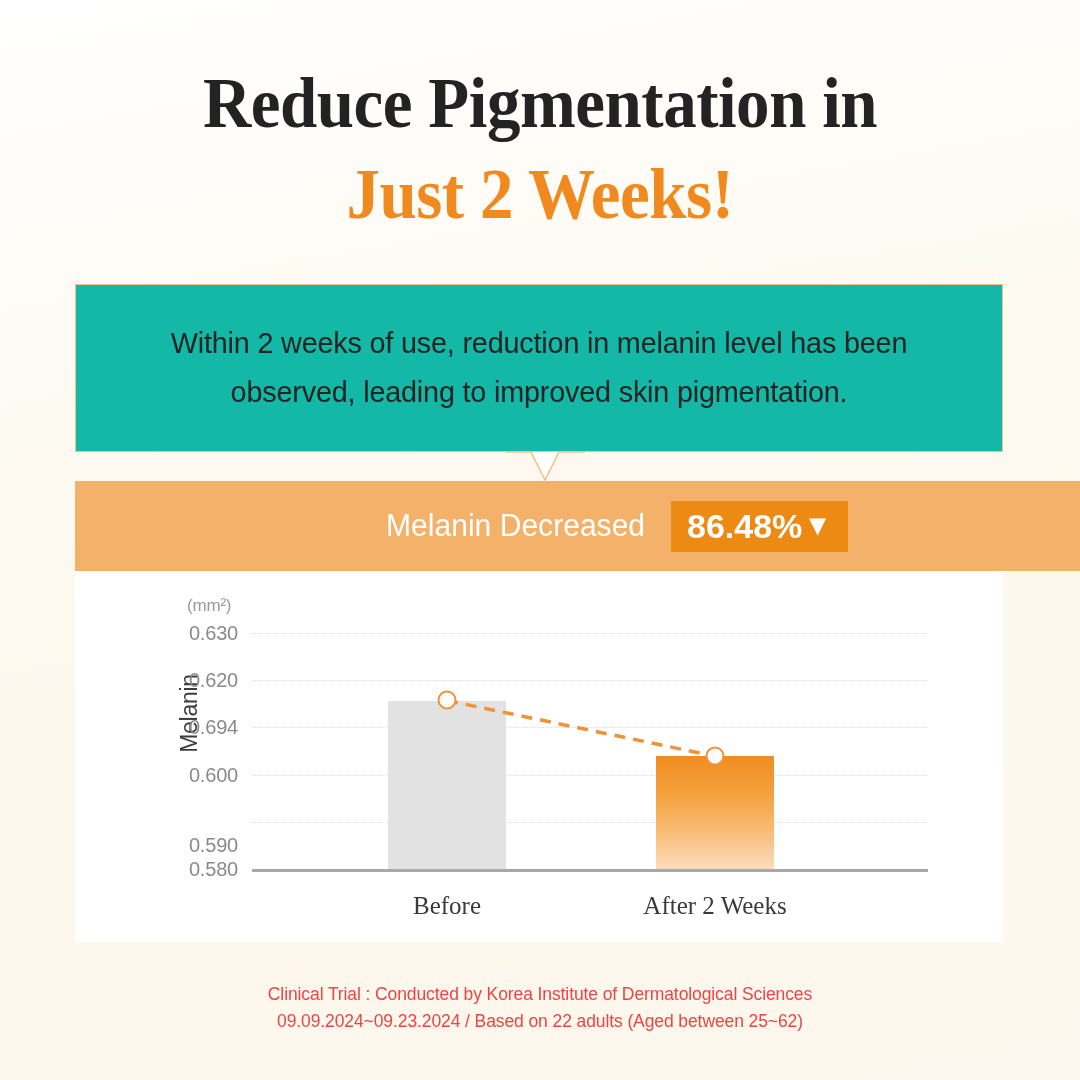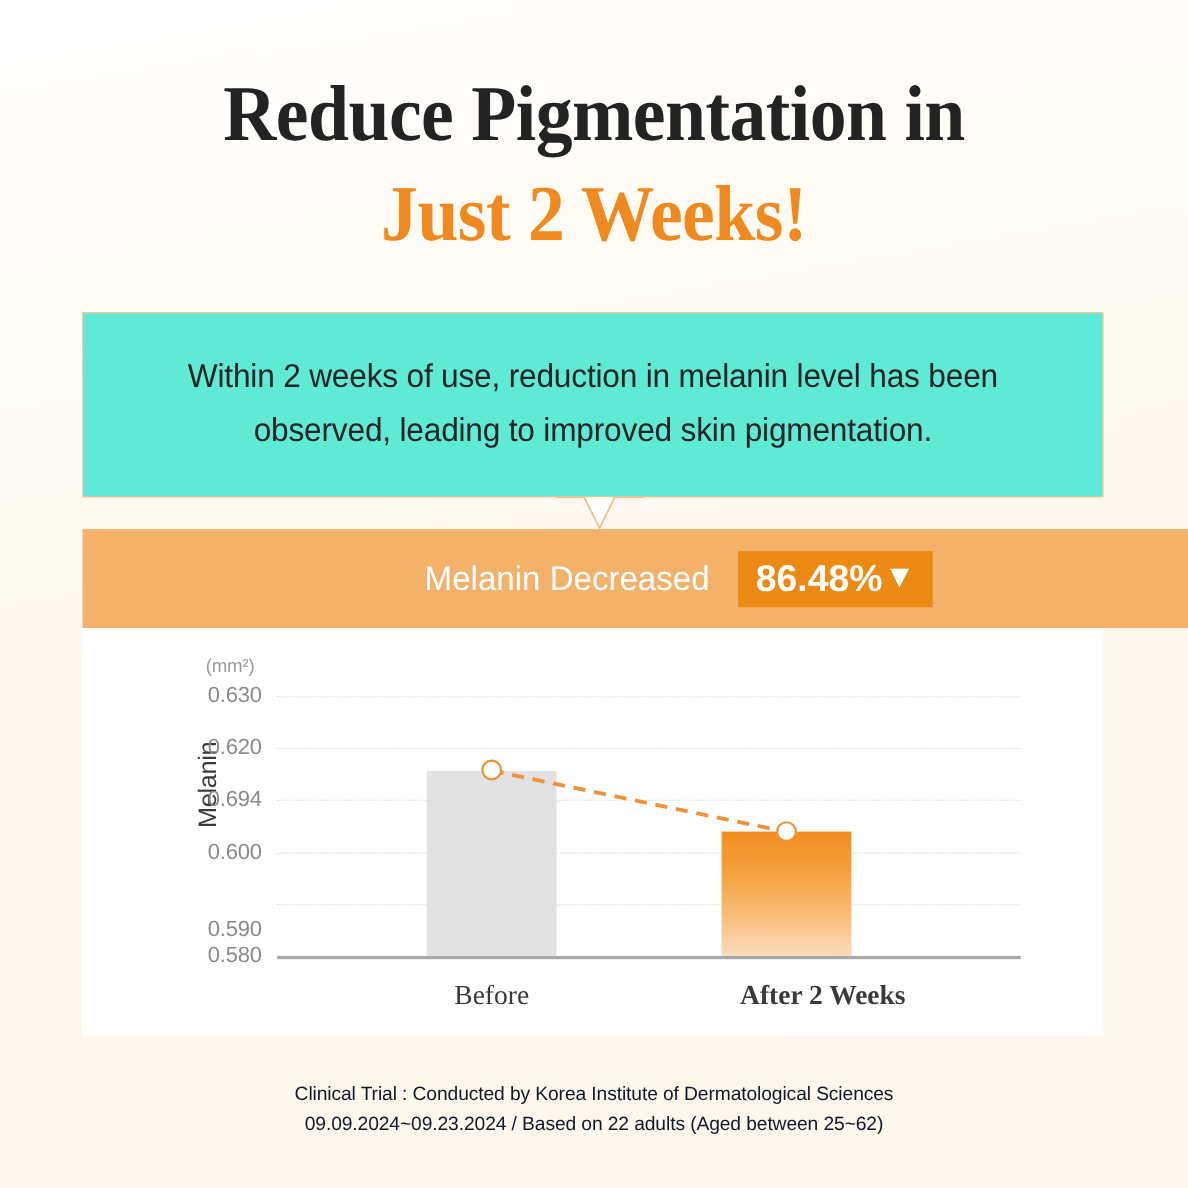--- a/index.html
+++ b/index.html
@@ -45,21 +45,21 @@
 
   
   .callout {
     position: absolute;
     left: 75px;
     top: 284px;
     width: 928px;
     height: 168px;
     box-sizing: border-box;
     border: 1.5px solid #F2C08A;
-    background: #5eead4;
+    background: #14b8a6;
     display: flex;
     align-items: center;
     justify-content: center;
   }
   .callout-text {
     font-family: "Liberation Sans", sans-serif;
     font-size: 30px;
     line-height: 1.62;
     color: #242424;
     text-align: center;
@@ -215,32 +215,32 @@
 
   .cat-label {
     position: absolute;
     top: 259px;
     transform: translateX(-50%);
     font-family: "Liberation Serif", serif;
     font-size: 25px;
     color: #3A3A3A;
     white-space: nowrap;
   }
-  .cat-label.bold { font-weight: bold; margin-left: 33px; }
+  .cat-label.bold { font-weight: normal; }
 
   
   .footer {
     position: absolute;
     left: 0;
     top: 981px;
     width: 1080px;
     text-align: center;
     font-size: 17.5px;
     line-height: 1.55;
-    color: #0f172a;
+    color: #ef4444;
     letter-spacing: -0.1px;
   }
 </style>
 </head>
 <body>
 
 <div class="title-wrap">
   <div class="title-line title-line-1">Reduce Pigmentation in</div>
   <div class="title-line title-line-2">Just 2 Weeks!</div>
 </div>

